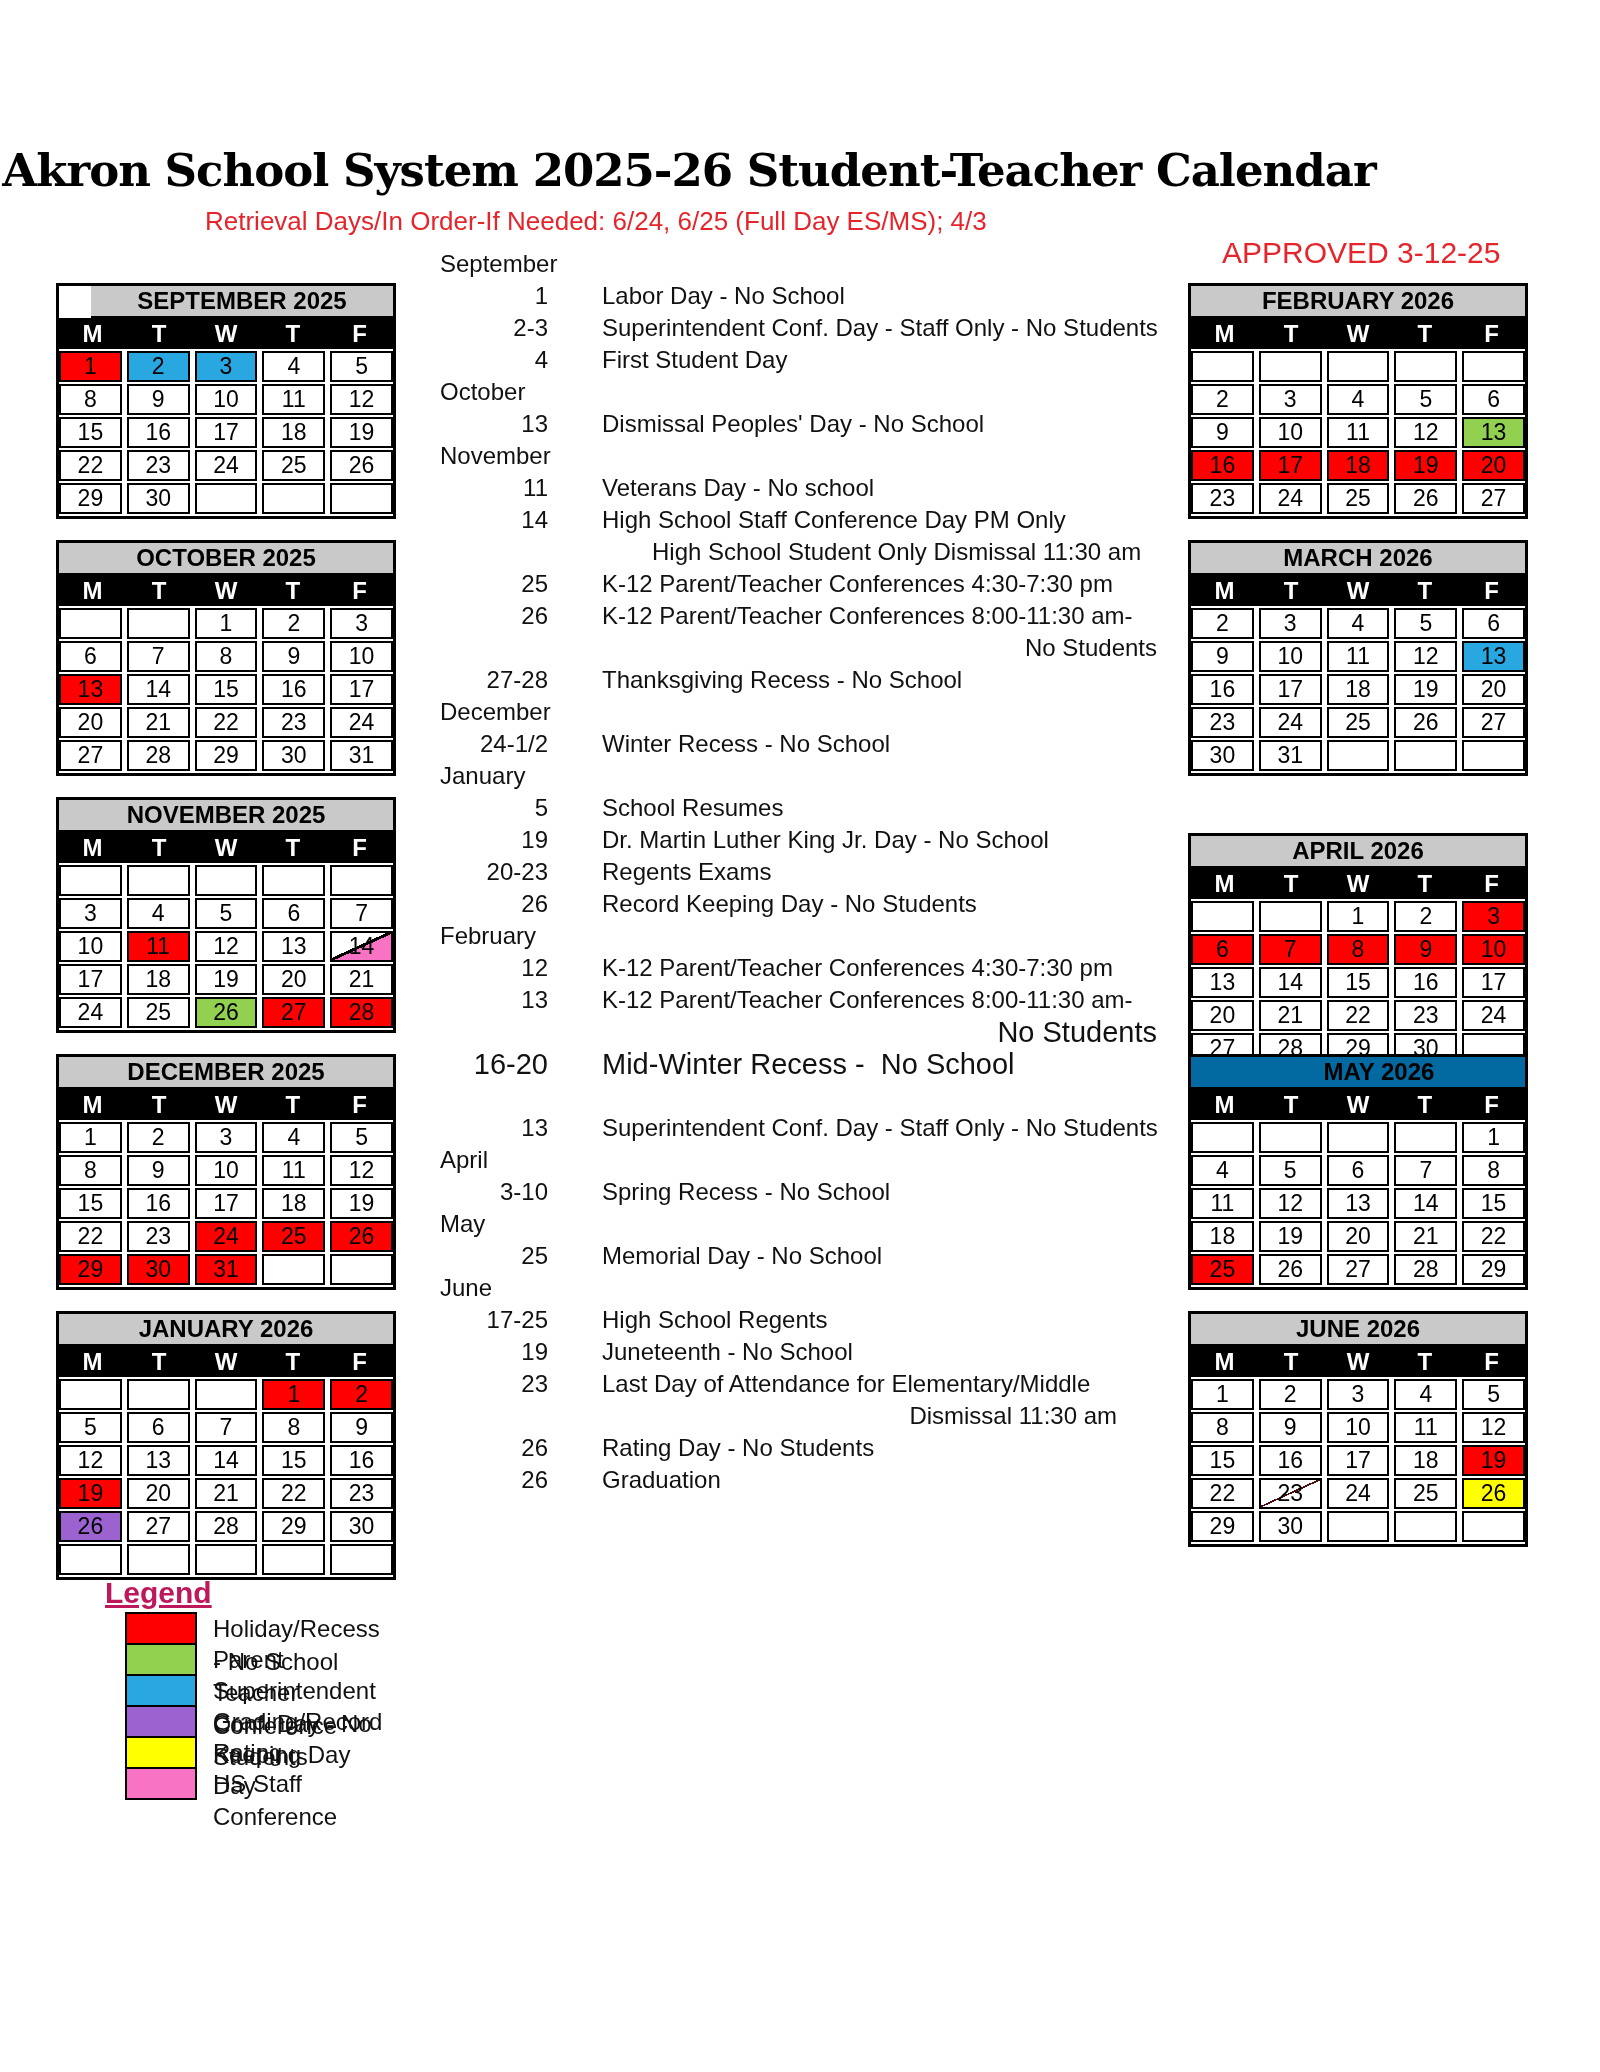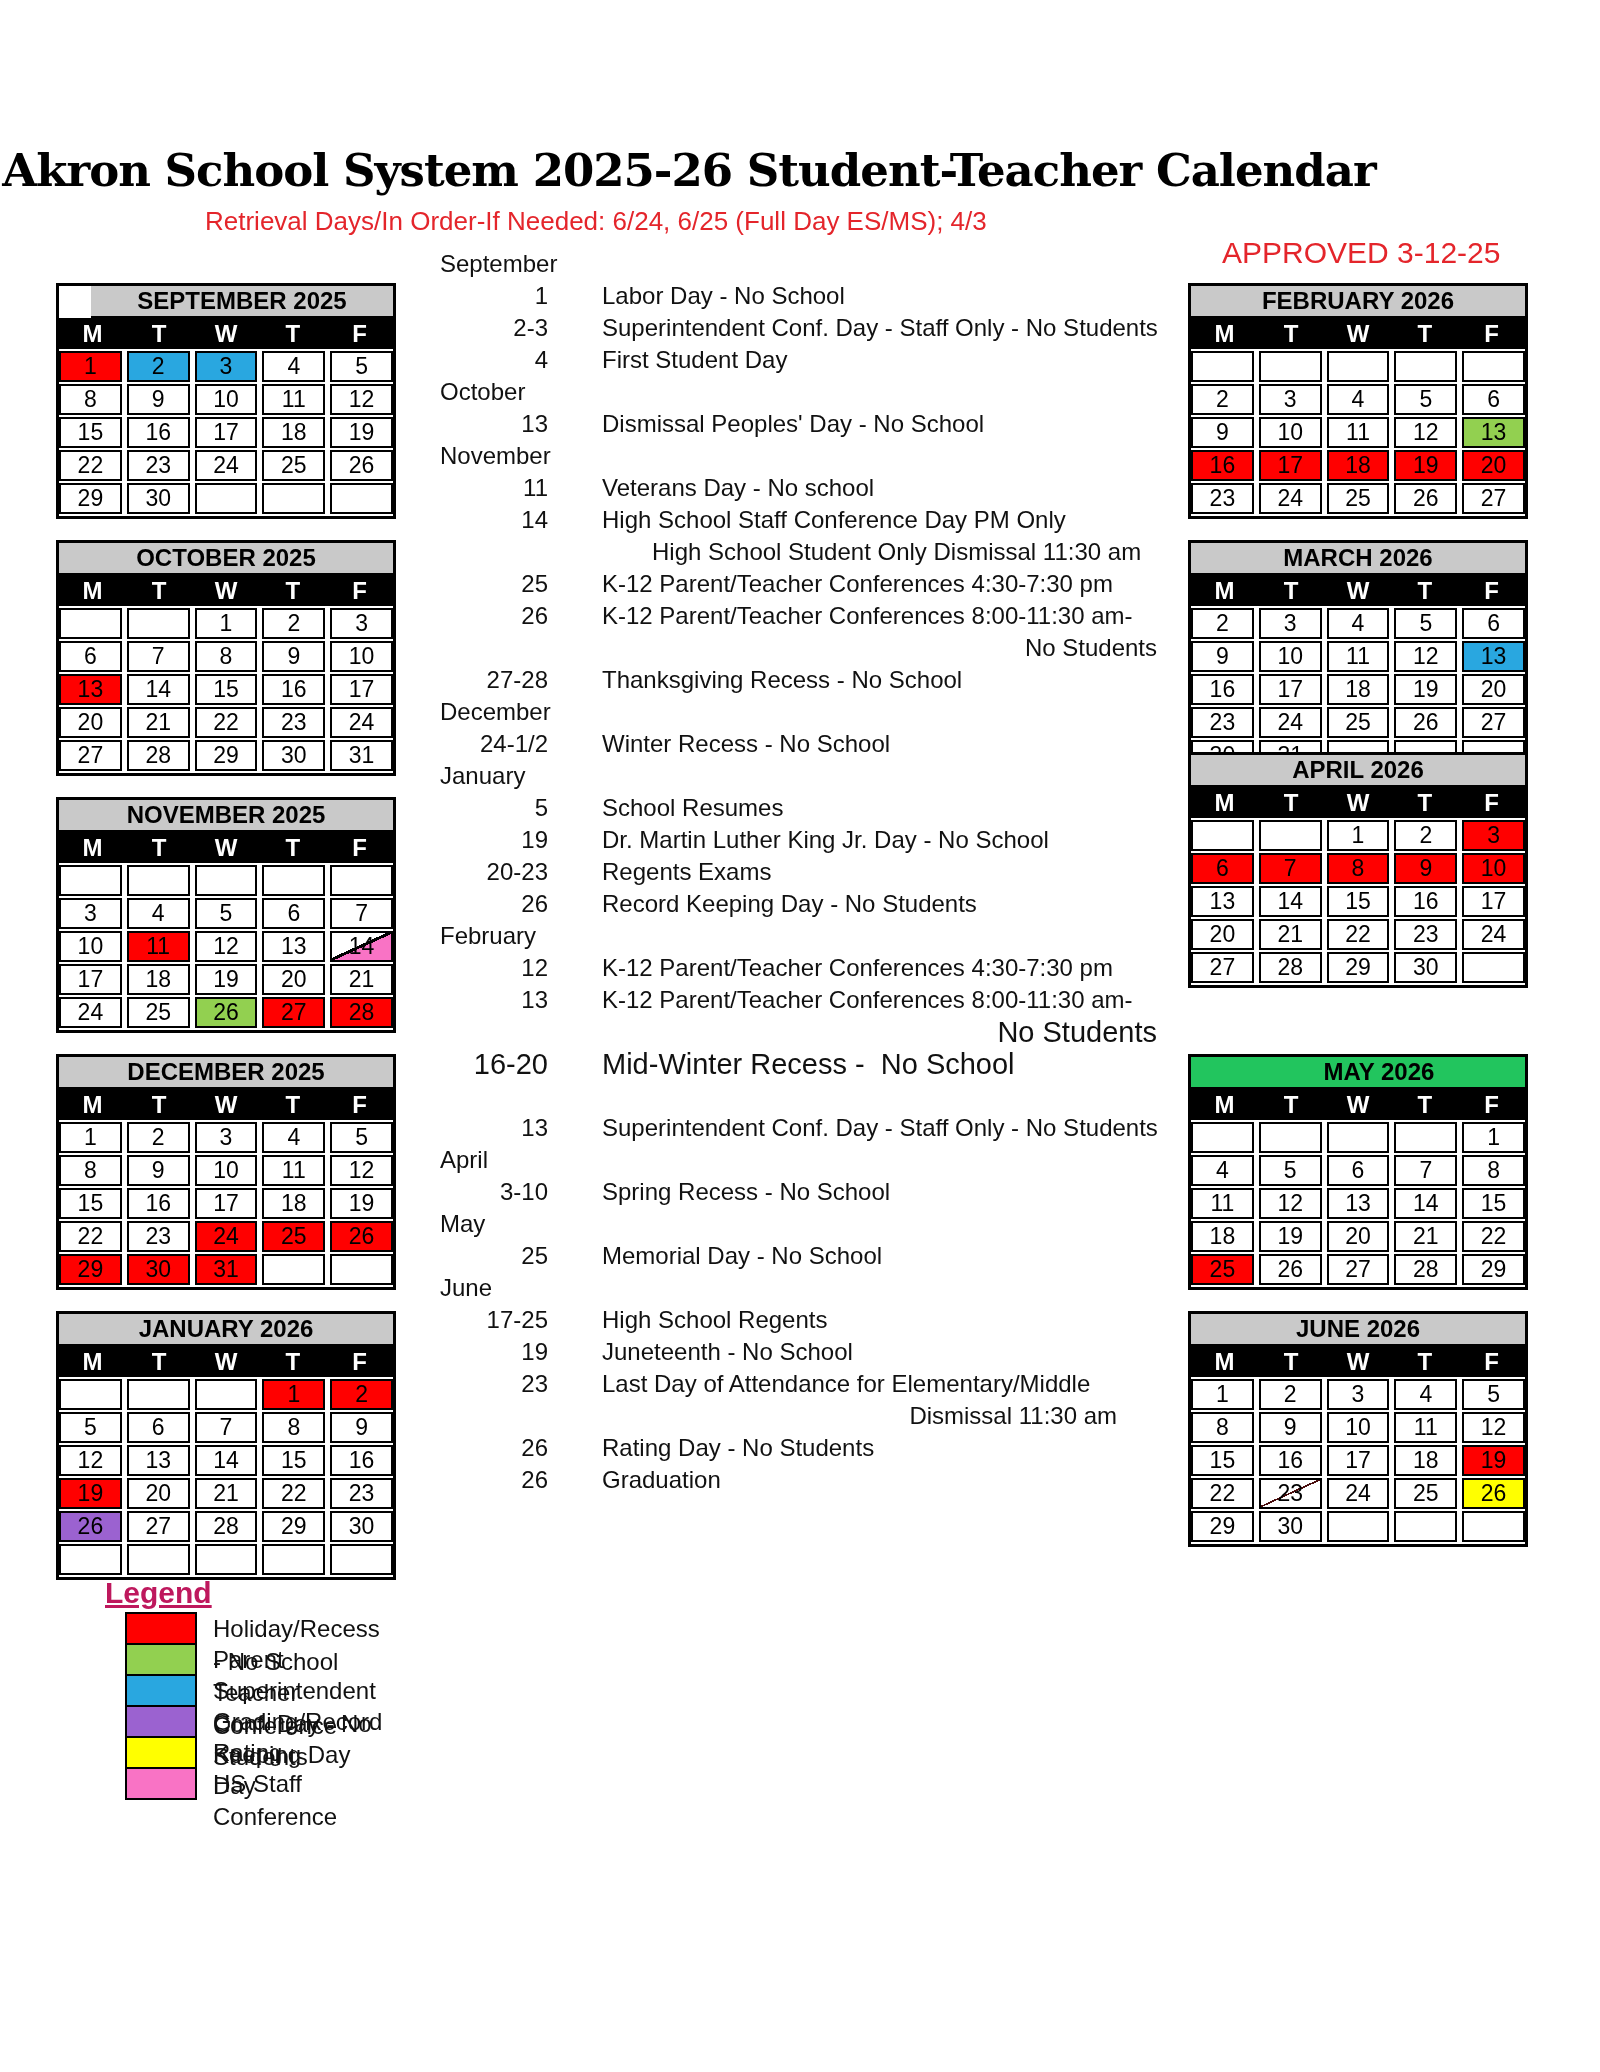--- a/index.html
+++ b/index.html
@@ -307,21 +307,21 @@
           <div class="cell">25</div>
           <div class="cell">26</div>
           <div class="cell">27</div>
           <div class="cell">30</div>
           <div class="cell">31</div>
           <div class="cell"></div>
           <div class="cell"></div>
           <div class="cell"></div>
         </div>
       </div>
-      <div class="month" style="left: 1188px; top: 752px;">
+      <div class="month" style="left: 1188px; top: 833px;">
         <div class="m-title" style="background: rgb(201, 201, 201);">APRIL 2026</div>
         <div class="m-days" style="background: rgb(0, 0, 0);">
           <div>M</div>
           <div>T</div>
           <div>W</div>
           <div>T</div>
           <div>F</div>
         </div>
         <div class="m-grid">
           <div class="cell"></div>
@@ -345,21 +345,21 @@
           <div class="cell">23</div>
           <div class="cell">24</div>
           <div class="cell">27</div>
           <div class="cell">28</div>
           <div class="cell">29</div>
           <div class="cell">30</div>
           <div class="cell"></div>
         </div>
       </div>
       <div class="month" style="left: 1188px; top: 1054px;">
-        <div class="m-title" style="background: #22c55e; padding-left: 42px;">MAY 2026</div>
+        <div class="m-title" style="background: #0369a1; padding-left: 42px;">MAY 2026</div>
         <div class="m-days" style="background: rgb(0, 0, 0);">
           <div>M</div>
           <div>T</div>
           <div>W</div>
           <div>T</div>
           <div>F</div>
         </div>
         <div class="m-grid">
           <div class="cell"></div>
           <div class="cell"></div>

